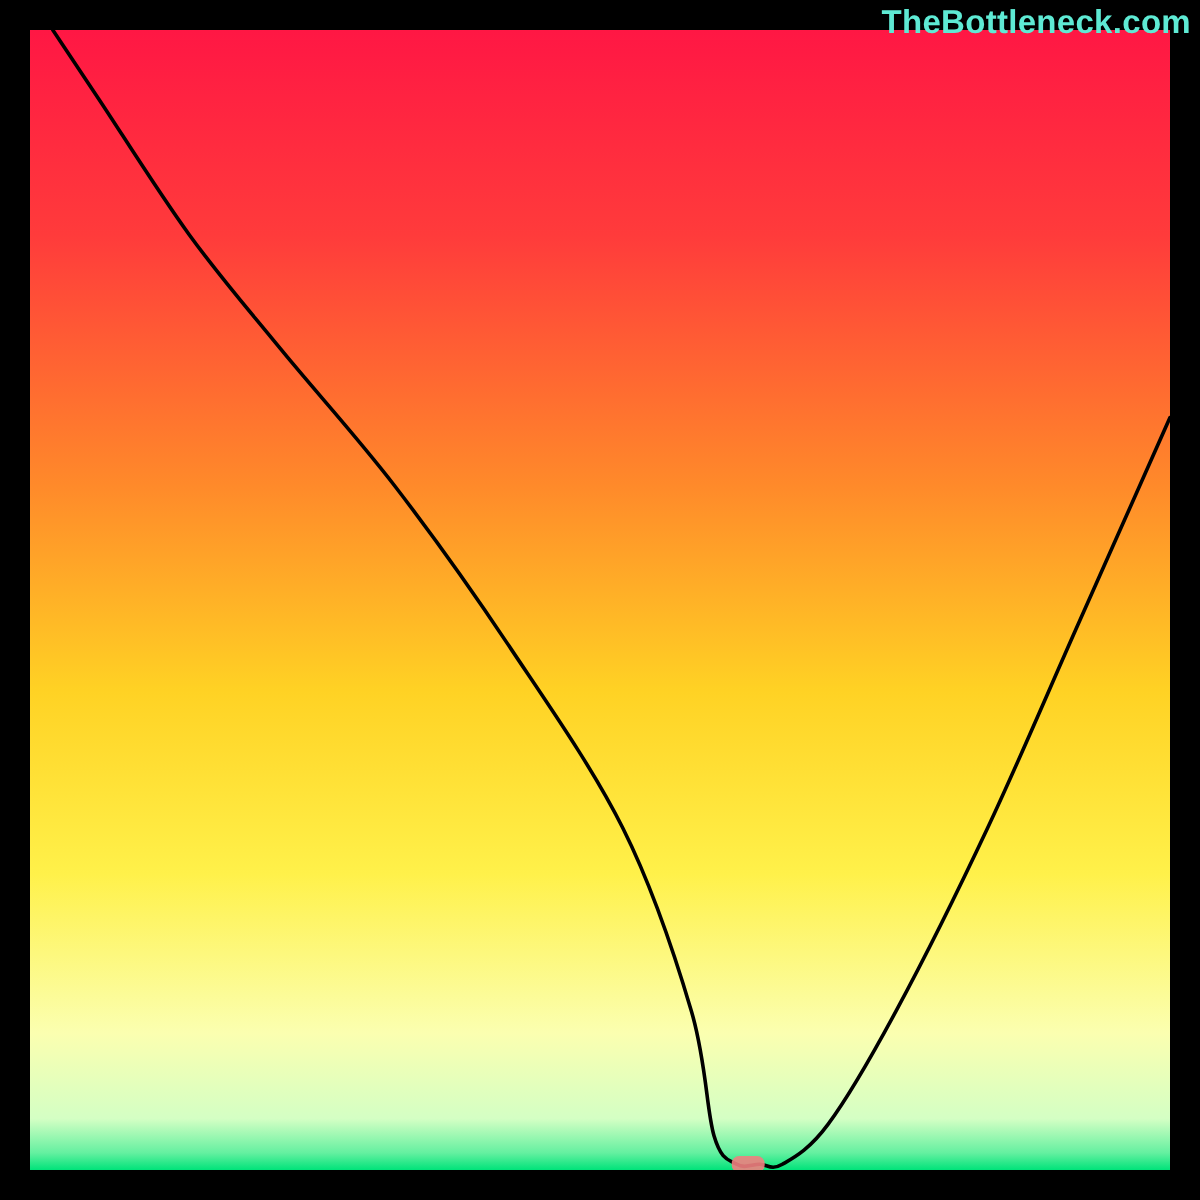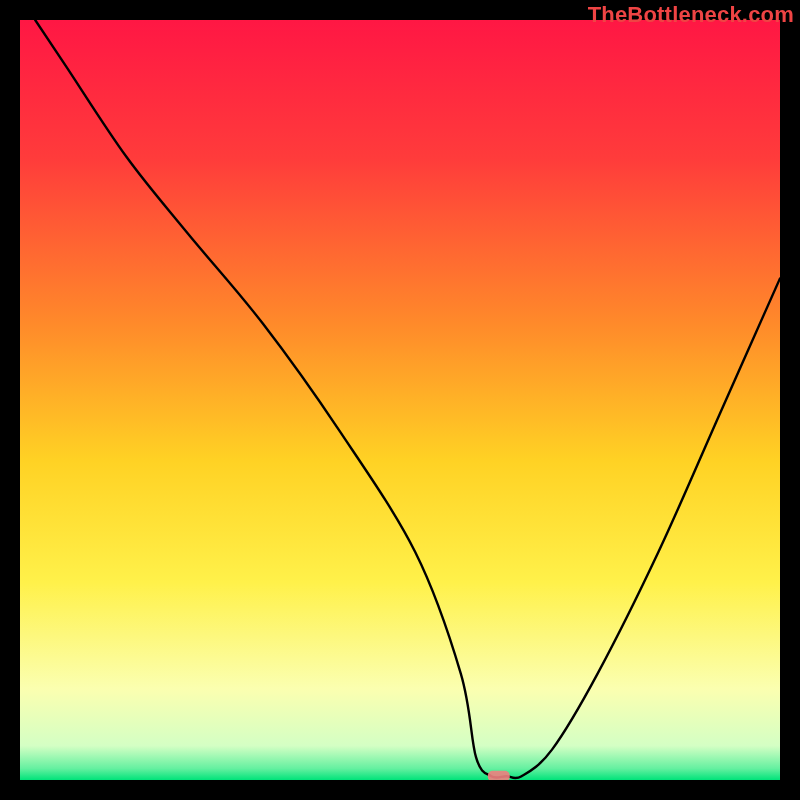--- a/index.html
+++ b/index.html
@@ -23,21 +23,21 @@
     width: 760px;
     height: 760px;
   }
   .watermark {
     position: absolute;
     top: 2px;
     right: 6px;
     font-family: Arial, Helvetica, sans-serif;
     font-size: 22px;
     font-weight: 600;
-    color: #ef4444;
+    color: #5eead4;
     letter-spacing: 0.2px;
     z-index: 10;
   }
   svg { display: block; }
 </style>
 </head>
 <body>
 
 <div class="container">
 

